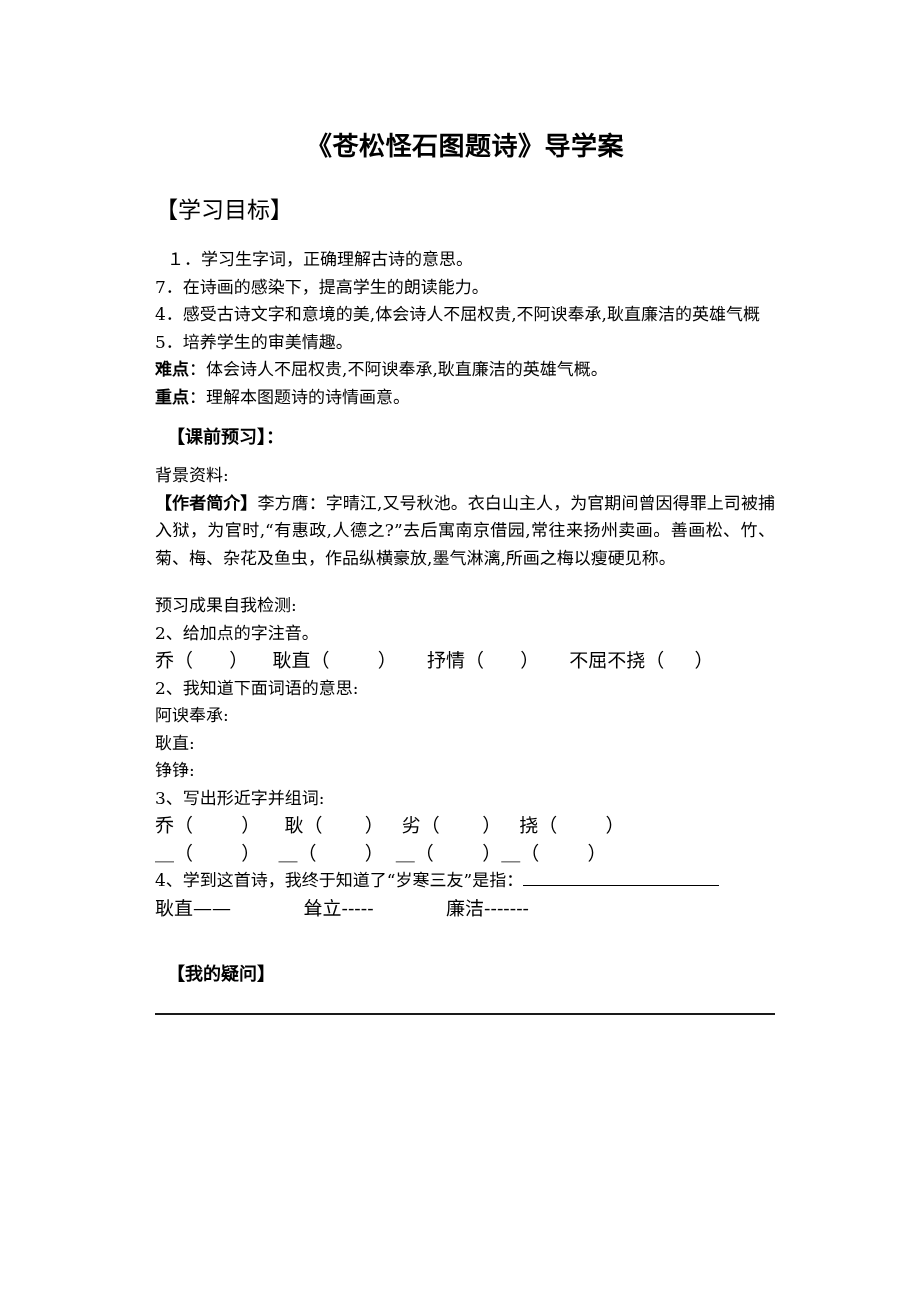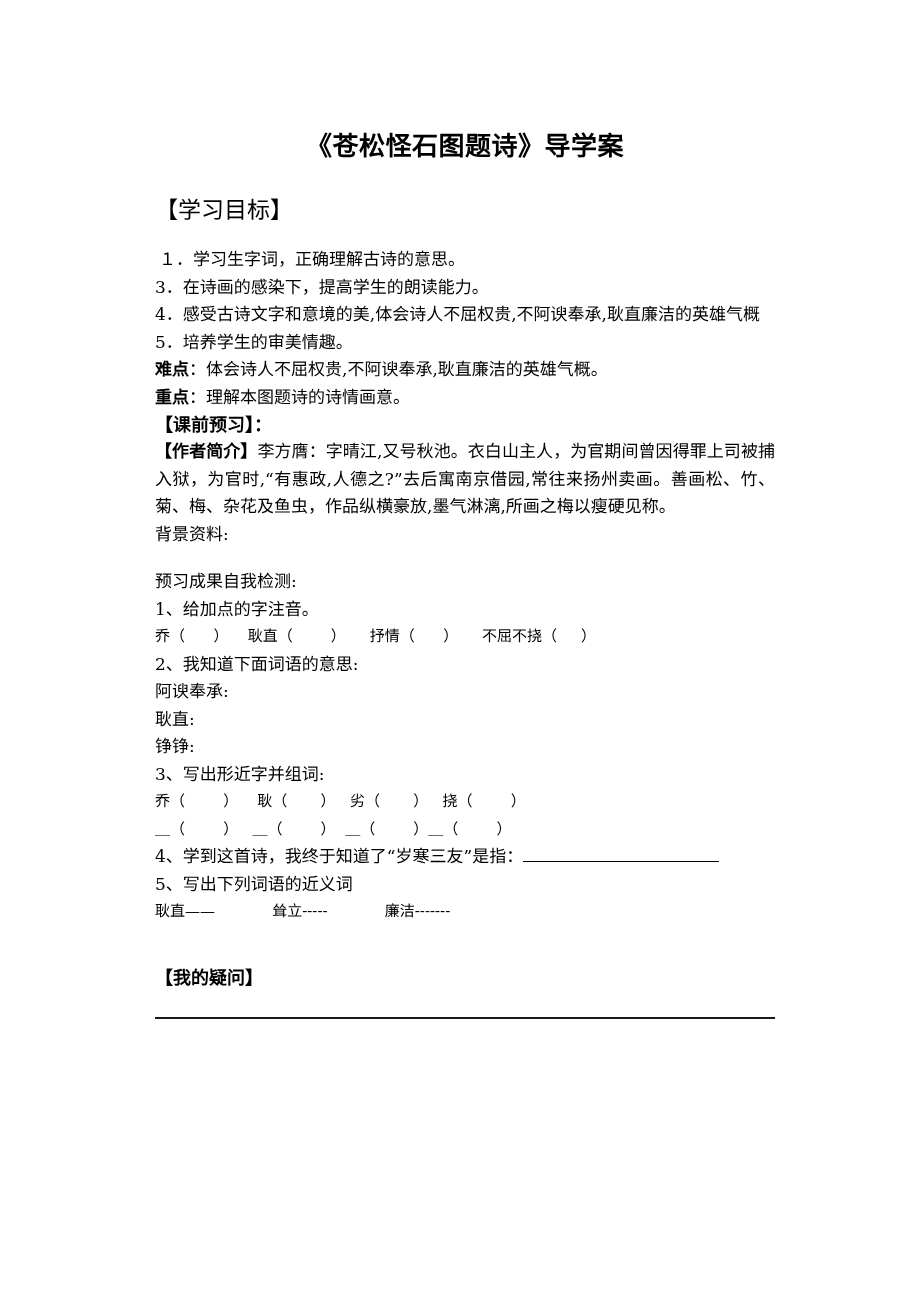--- a/index.html
+++ b/index.html
@@ -49,44 +49,44 @@
     font-size: 23px;
     line-height: 32px;
     font-weight: normal;
     font-family: "DejaVu Sans", "Liberation Sans", sans-serif;
   }
   .h-bold {
     font-size: 18px;
     line-height: 27px;
     font-weight: bold;
     font-family: "DejaVu Sans", "Liberation Sans", sans-serif;
-    margin: 0;
+    margin: 12px;
   }
   .h-bold.spaced-top { margin-top: 10px; }
 
   
   .p {
     margin: 0;
     font-size: 17px;
     line-height: 27.5px;
     font-family: "DejaVu Serif", "Liberation Serif", serif;
     text-align: justify;
     text-justify: inter-ideograph;
   }
-  .p.lead { padding-left: 4px; }
+  .p.lead { padding-left: 4px; margin-left: 8px; }
 
   .inline-bold {
     font-weight: bold;
     font-family: "DejaVu Sans", "Liberation Sans", sans-serif;
   }
 
   
   .row {
     margin: 0;
-    font-size: 15px;
+    font-size: 19px;
     line-height: 27.5px;
     white-space: pre;
     font-family: "DejaVu Serif", "Liberation Serif", serif;
   }
   .blank-line {
     display: inline-block;
     border-bottom: 1.5px solid #000;
     height: 14px;
     vertical-align: baseline;
   }
@@ -107,54 +107,53 @@
 <div class="page">
   <div class="content">
 
     <h1 class="doc-title">《苍松怪石图题诗》导学案</h1>
 
     <div class="h-goal">【学习目标】</div>
 
     <div class="spacer-20"></div>
 
     <p class="p lead">１．学习生字词，正确理解古诗的意思。</p>
-    <p class="p">3．在诗画的感染下，提高学生的朗读能力。</p>
+    <p class="p">7．在诗画的感染下，提高学生的朗读能力。</p>
     <p class="p">4．感受古诗文字和意境的美,体会诗人不屈权贵,不阿谀奉承,耿直廉洁的英雄气概</p>
     <p class="p">5．培养学生的审美情趣。</p>
 
     <p class="p"><span class="inline-bold">难点</span><span>：体会诗人不屈权贵,不阿谀奉承,耿直廉洁的英雄气概。</span></p>
 
     <p class="p"><span class="inline-bold">重点</span><span>：理解本图题诗的诗情画意。</span></p>
 
     <div class="h-bold">【课前预习】：</div>
 
+    <p class="p">背景资料:</p>
+
     <p class="p"><span class="inline-bold">【作者简介】</span><span>李方膺：字晴江,又号秋池。衣白山主人，为官期间曾因得罪上司被捕入狱，为官时,“有惠政,人德之?”去后寓南京借园,常往来扬州卖画。善画松、竹、菊、梅、杂花及鱼虫，作品纵横豪放,墨气淋漓,所画之梅以瘦硬见称。</span></p>
-
-    <p class="p">背景资料:</p>
 
     <div class="spacer-20"></div>
 
 
     <p class="p">预习成果自我检测:</p>
 
-    <p class="p">1、给加点的字注音。</p>
+    <p class="p">2、给加点的字注音。</p>
     <p class="row">乔（      ）    耿直（        ）     抒情（      ）     不屈不挠（     ）</p>
 
     <p class="p">2、我知道下面词语的意思:</p>
     <p class="p">阿谀奉承:</p>
     <p class="p">耿直:</p>
     <p class="p">铮铮:</p>
 
     <p class="p">3、写出形近字并组词:</p>
     <p class="row">乔（        ）    耿（       ）   劣（       ）   挠（        ）</p>
     <p class="row">＿（        ）   ＿（        ）  ＿（        ）＿（        ）</p>
 
     <p class="p"><span>4、学到这首诗，我终于知道了“岁寒三友”是指：</span><span class="blank-line" style="width:196px"></span></p>
 
-    <p class="p">5、写出下列词语的近义词</p>
     <p class="row">耿直——            耸立-----            廉洁-------</p>
 
     <div class="spacer-28"></div>
 
     <div class="h-bold spaced-top">【我的疑问】</div>
 
     <hr class="hr">
 
   </div>
 </div>

